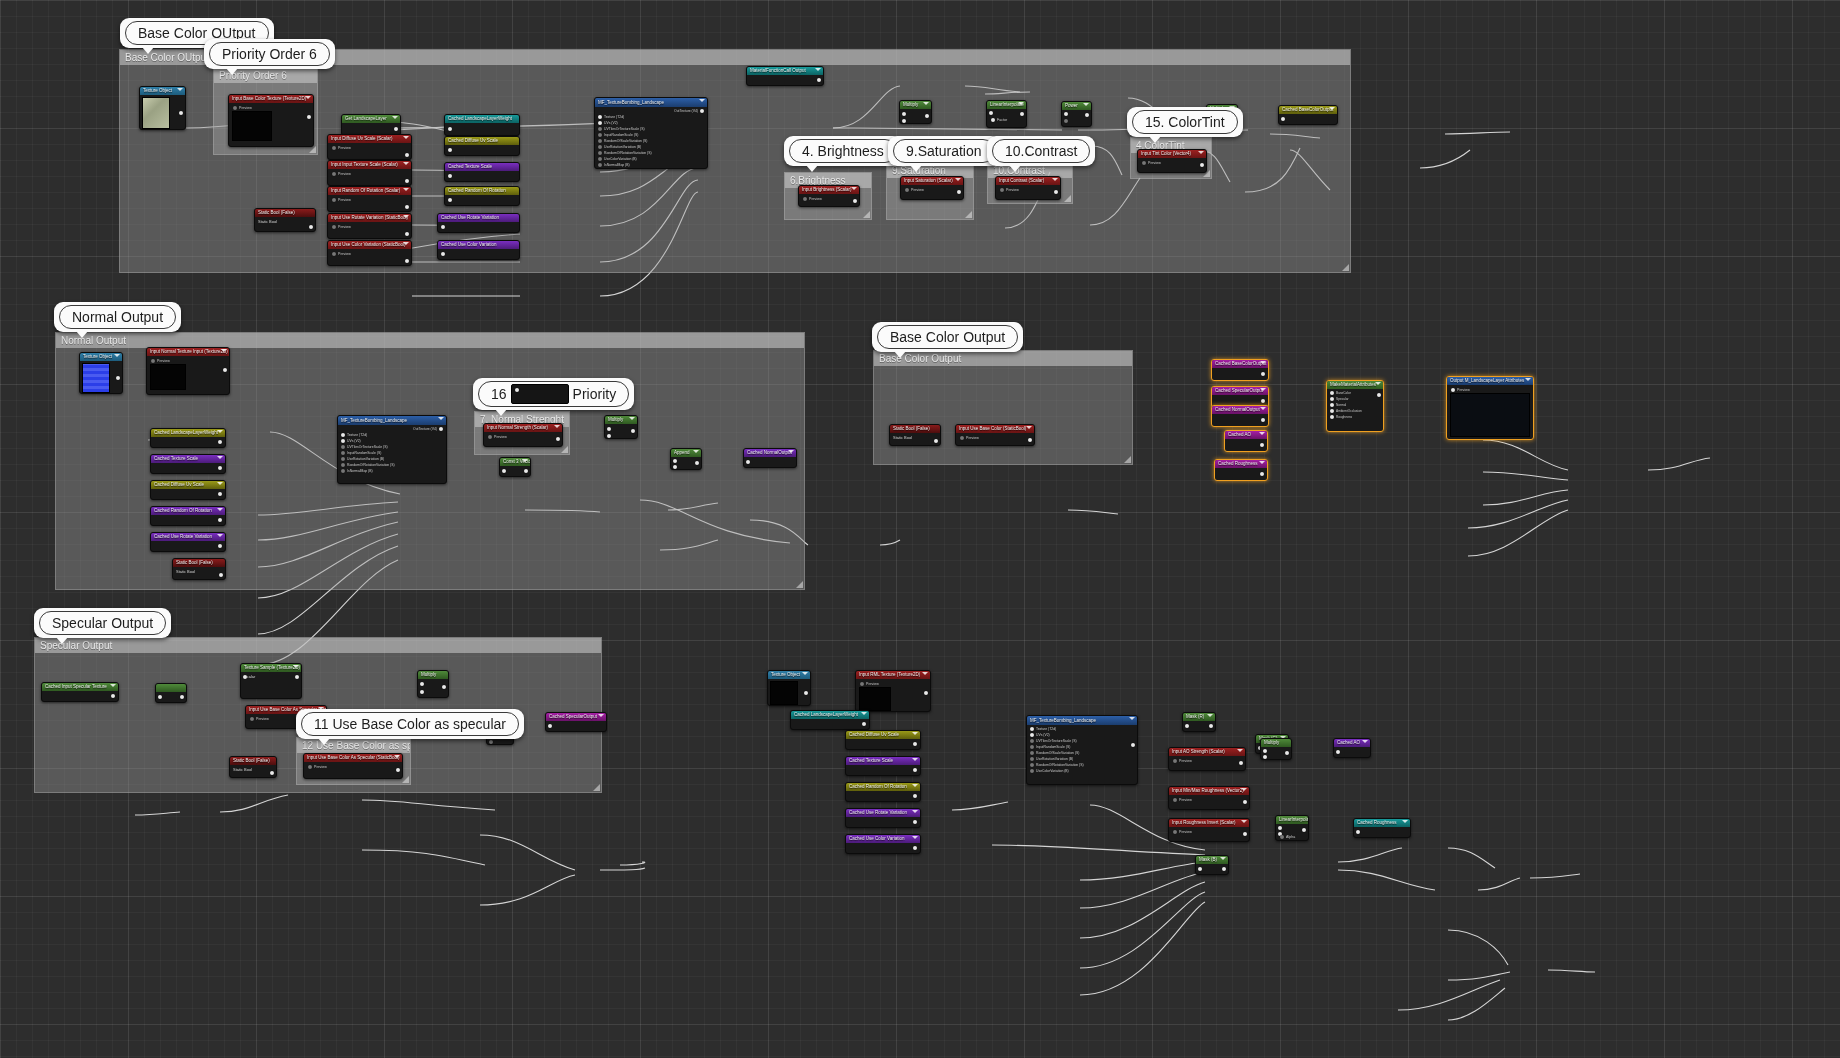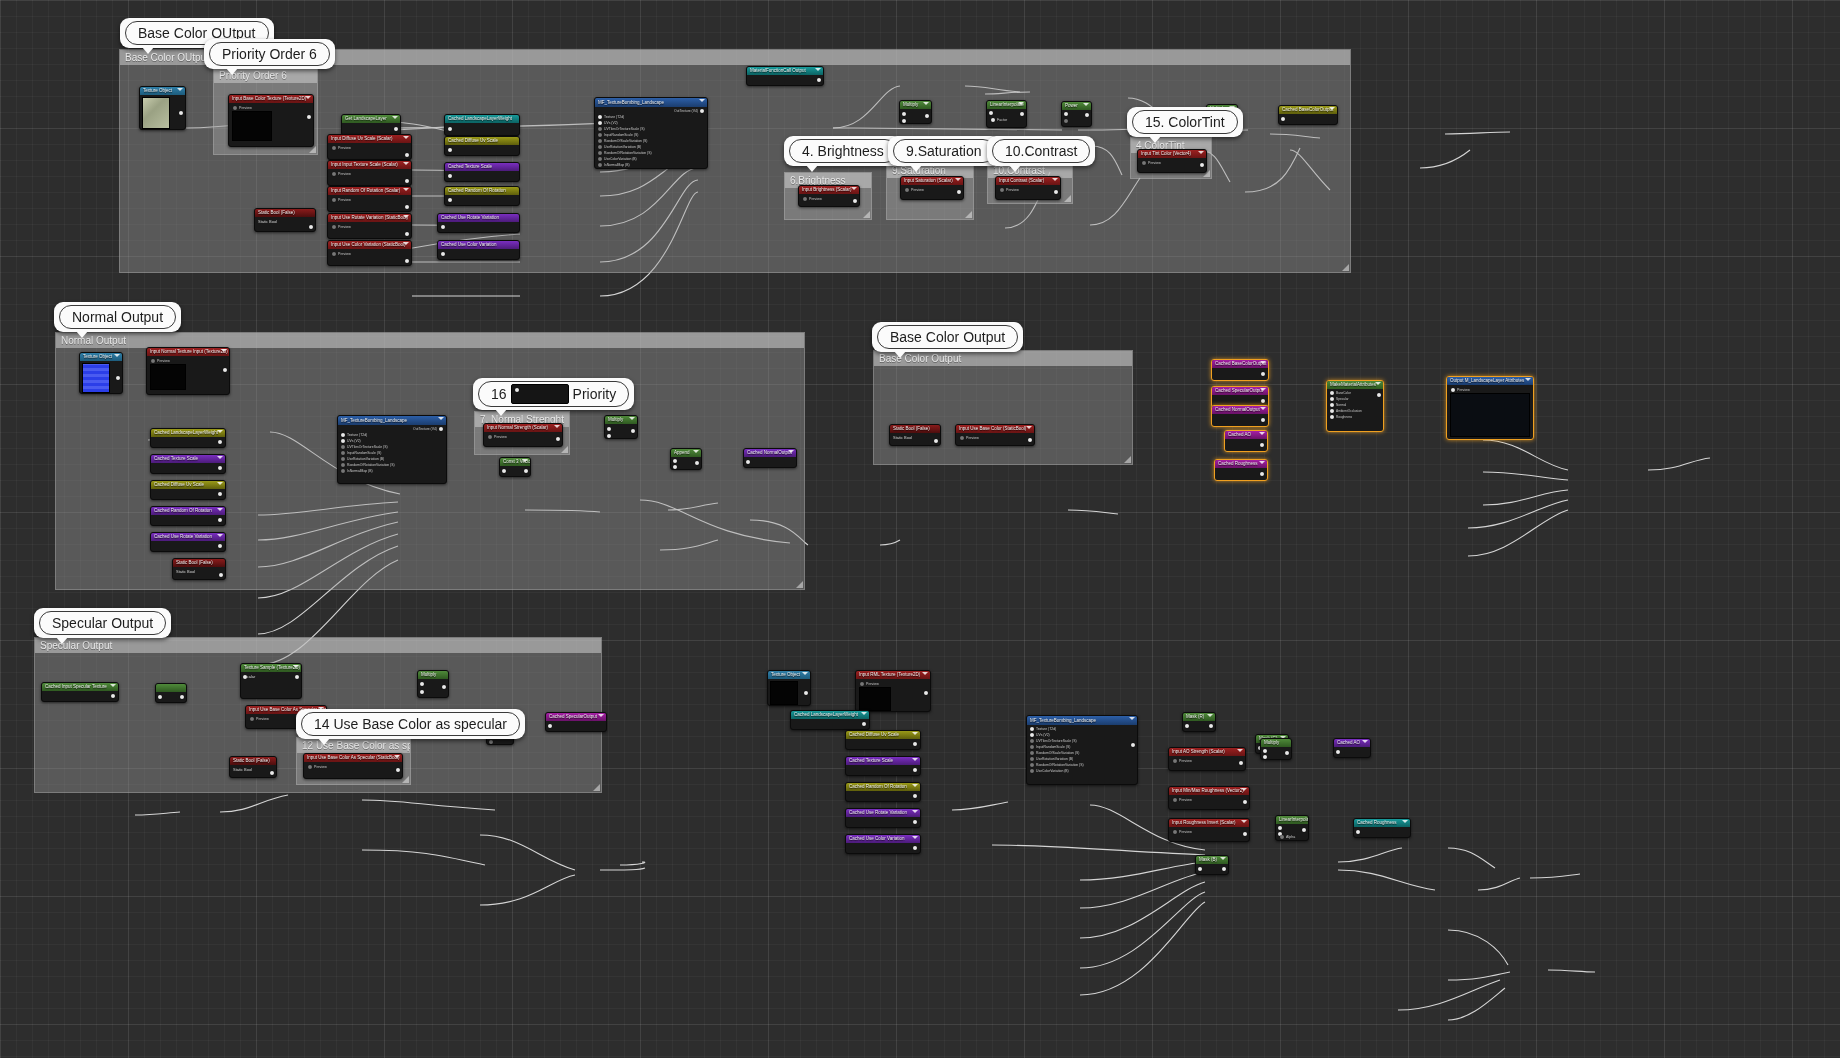--- a/index.html
+++ b/index.html
@@ -1201,17 +1201,17 @@
     <div class="inner">Base Color Output</div>
     <div class="tail"></div>
   </div>
 
   <div class="callout" style="left:34px;top:608px;">
     <div class="inner">Specular Output</div>
     <div class="tail"></div>
   </div>
 
   <div class="callout" style="left:296px;top:709px;">
-    <div class="inner">14 Use Base Color as specular</div>
+    <div class="inner">11 Use Base Color as specular</div>
     <div class="tail"></div>
   </div>
 
 </div>
 
 </body></html>

